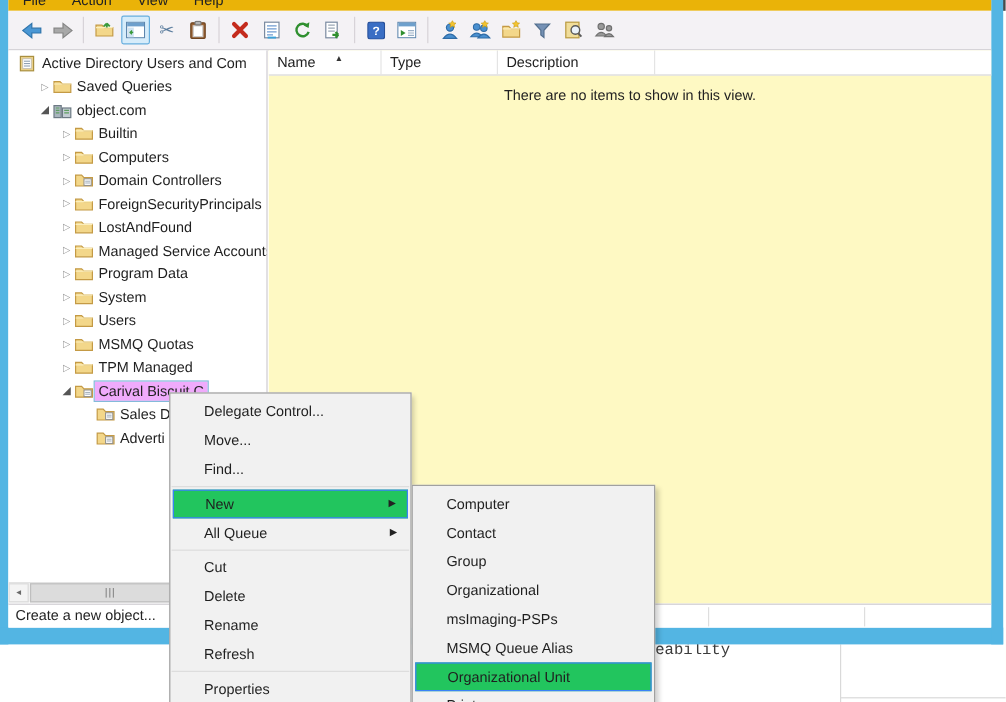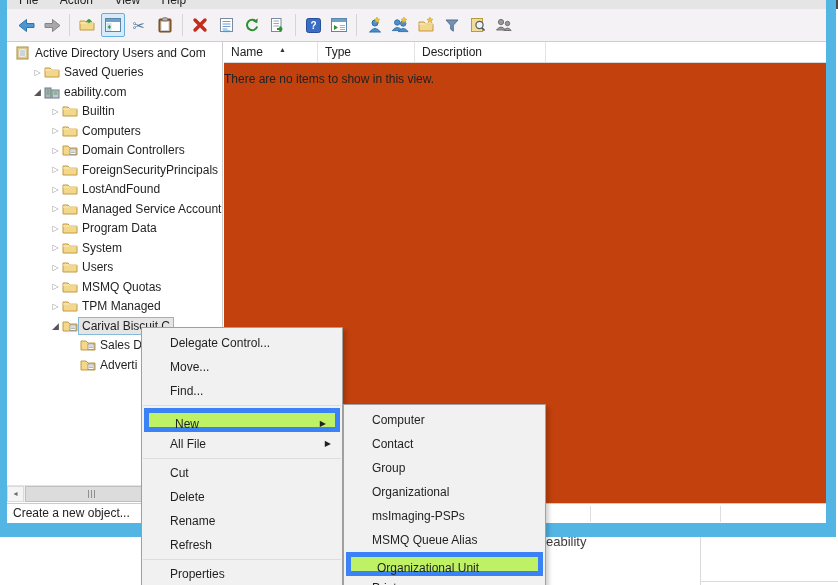--- a/index.html
+++ b/index.html
@@ -1,85 +1,85 @@
 <!DOCTYPE html>
 <html><head>
 <meta charset="utf-8">
 <style>
   * { margin:0; padding:0; box-sizing:border-box; }
   html,body { width:838px; height:585px; overflow:hidden; background:#ffffff;
     font-family:"Liberation Sans","DejaVu Sans",sans-serif; font-size:12px; color:#1f1f1f; }
 
   
   #bg-layer { position:absolute; inset:0; z-index:0; background:#fff; }
-  #bg-fragment { position:absolute; left:546px; top:534px; color:#3c3c3c; font-size:13px; }
+  #bg-fragment { position:absolute; left:546px; top:534px; color:#3c3c3c; font-size:13px;font-family:Liberation Mono, monospace; }
   #bg-vline { position:absolute; left:700px; top:537px; width:1px; height:48px; background:#d9d9d9; }
   #bg-hline { position:absolute; left:700px; top:581px; width:138px; height:1px; background:#d9d9d9; }
   #bg-corner { position:absolute; left:833px; top:0; width:5px; height:9px; background:#4a4a4a; }
 
   
   #win { position:absolute; left:0; top:0; width:836px; height:537px; z-index:10; }
   .win-border { position:absolute; background:#53b5e3; }
   #wb-left  { left:0; top:0; width:7px;  height:537px; }
   #wb-right { left:826px; top:0; width:10px; height:537px; }
   #wb-bottom{ left:0; top:523px; width:836px; height:14px; }
 
   #menubar { position:absolute; left:7px; top:0; width:819px; height:9px; overflow:hidden;
-    background:#e5e5e5; }
+    background:#eab308; }
   #menubar-inner { margin-top:-7px; padding-left:12px; white-space:nowrap; color:#222; }
   #menubar-inner span { display:inline-block; margin-right:18px; }
 
   #toolbar { position:absolute; left:7px; top:9px; width:819px; height:33px;
     background:#f4f2f5; border-bottom:1px solid #cfccd1; display:flex; align-items:center; padding-left:6px; }
   .tbtn { width:24px; height:24px; display:flex; align-items:center; justify-content:center; margin:0 1px; }
   .tbtn.pressed { background:#d6ecfa; border:1px solid #66aede; border-radius:2px; }
   .tsep { width:1px; height:22px; background:#d7d3d8; margin:0 4px; }
   .glyph { font-size:15px; line-height:1; }
 
   
   #tree-pane { position:absolute; left:7px; top:42px; width:216px; height:461px; background:#fff;
     border-right:1px solid #cfccd1; overflow:hidden; }
   #tree-rows { position:absolute; left:0; top:1px; width:100%; }
   .trow { display:flex; align-items:center; height:19.5px; white-space:nowrap; }
   .exp { width:13px; flex:0 0 13px; text-align:center; font-size:8px; color:#9a9a9a; }
   .exp.open { color:#555; font-size:9px; }
   .ticon { width:17px; flex:0 0 17px; display:flex; align-items:center; }
   .tlabel { padding:1px 3px; }
-  .tlabel.sel { background:#e5e5e5; outline:1px solid #84bada; }
+  .tlabel.sel { background:#f0abfc; outline:1px solid #84bada; }
   .lv0 { padding-left:8px; } .lv1 { padding-left:24px; } .lv2 { padding-left:42px; } .lv3 { padding-left:60px; }
 
   #tree-hscroll { position:absolute; left:0px; top:443px; width:215px; height:17px;
     background:#f0f0f0; border-top:1px solid #e3e3e3; }
   #hs-left { position:absolute; left:0; top:0; width:17px; height:16px; background:#f4f4f4;
     border:1px solid #dadada; color:#6a6a6a; font-size:8px; text-align:center; line-height:14px; }
   #hs-thumb { position:absolute; left:18px; top:0px; width:132px; height:16px; background:#dcdcdc;
     border:1px solid #bfbfbf; display:flex; align-items:center; justify-content:center; }
   #hs-grip { width:1px; height:8px; background:#8f8f8f; box-shadow:3px 0 0 #8f8f8f,-3px 0 0 #8f8f8f; }
 
-  #list-pane { position:absolute; left:224px; top:42px; width:602px; height:461px; background:#c2410c; }
+  #list-pane { position:absolute; left:224px; top:42px; width:602px; height:461px; background:#fef9c3; }
   #list-header { position:absolute; left:0; top:0; width:100%; height:21px; background:#fff;
     border-bottom:1px solid #d8d8d8; display:flex; }
   .hcell { border-right:1px solid #e4e4e4; padding-left:7px; line-height:20px; color:#222;
     display:flex; align-items:center; }
   .hc-name { width:94px; } .hc-type { width:97px; } .hc-desc { width:131px; } .hc-fill { flex:1; border-right:none; }
   .sort-arrow { font-size:7px; margin-left:16px; color:#333; transform:translateY(-2px); }
-  #empty-text { position:absolute; left:0; top:30px; width:100%; color:#222; }
+  #empty-text { position:absolute; left:0; top:30px; width:100%; text-align:center; color:#222; }
 
   #statusbar { position:absolute; left:7px; top:503px; width:819px; height:20px; background:#fff;
     border-top:1px solid #cfccd1; line-height:19px; padding-left:6px; color:#222; }
   .sb-sep { position:absolute; top:2px; width:1px; height:16px; background:#dedede; }
 
   
   .menu { position:absolute; background:#f1f1f1; border:1px solid #a0a0a0; z-index:50;
     box-shadow:3px 3px 4px rgba(0,0,0,0.18); padding:3px 0 0 0; }
   #ctx-menu { left:141px; top:327px; width:202px; height:262px; }
   #sub-menu { left:343px; top:404px; width:203px; height:200px; z-index:60; }
   .mitem { position:relative; height:24px; line-height:24px; padding-left:26px; margin:0 2px; color:#1f1f1f; }
   .mitem .marrow { position:absolute; right:9px; top:0; font-size:8px; color:#222; }
-  .mitem.hl { background:#bef264; border:5px solid #3b82f6; line-height:22px; }
+  .mitem.hl { background:#22c55e; border:1px solid #3b82f6; line-height:22px; }
   .msep-sp { height:5px; display:flex; align-items:center; } .msep-sp div { flex:1; height:1px; background:#dddddd; margin:0 1px; }
 </style>
 </head>
 <body>
 
 <svg width="0" height="0" style="position:absolute">
   <defs>
     <g id="i-folder">
         <path d="M1 4 h5 l2 2 h7 v7 H1 z" fill="#f3d78a" stroke="#c49a45" stroke-width="1"></path>
         <path d="M1 6 h14" stroke="#fbeebc" stroke-width="1"></path>
@@ -270,21 +270,21 @@
           </span>
           <span class="tlabel">Saved Queries</span>
         </div>
       <div class="trow lv1">
           <span class="exp open">◢</span>
           <span class="ticon">
             <svg width="16" height="16" viewBox="0 0 16 16">
               <use href="#i-domain"></use>
             </svg>
           </span>
-          <span class="tlabel">eability.com</span>
+          <span class="tlabel">object.com</span>
         </div>
       <div class="trow lv2">
           <span class="exp">▷</span>
           <span class="ticon">
             <svg width="16" height="16" viewBox="0 0 16 16">
               <use href="#i-folder"></use>
             </svg>
           </span>
           <span class="tlabel">Builtin</span>
         </div>
@@ -439,21 +439,21 @@
 </div>
 
 <div id="ctx-menu" class="menu">
   <div class="mitem">Delegate Control...</div>
   <div class="mitem">Move...</div>
   <div class="mitem">Find...</div>
   <div class="msep-sp">
       <div></div>
     </div>
   <div class="mitem hl"><span>New</span><span class="marrow">▶</span></div>
-  <div class="mitem"><span>All File</span><span class="marrow">▶</span></div>
+  <div class="mitem"><span>All Queue</span><span class="marrow">▶</span></div>
   <div class="msep-sp">
       <div></div>
     </div>
   <div class="mitem">Cut</div>
   <div class="mitem">Delete</div>
   <div class="mitem">Rename</div>
   <div class="mitem">Refresh</div>
   <div class="msep-sp">
       <div></div>
     </div>

